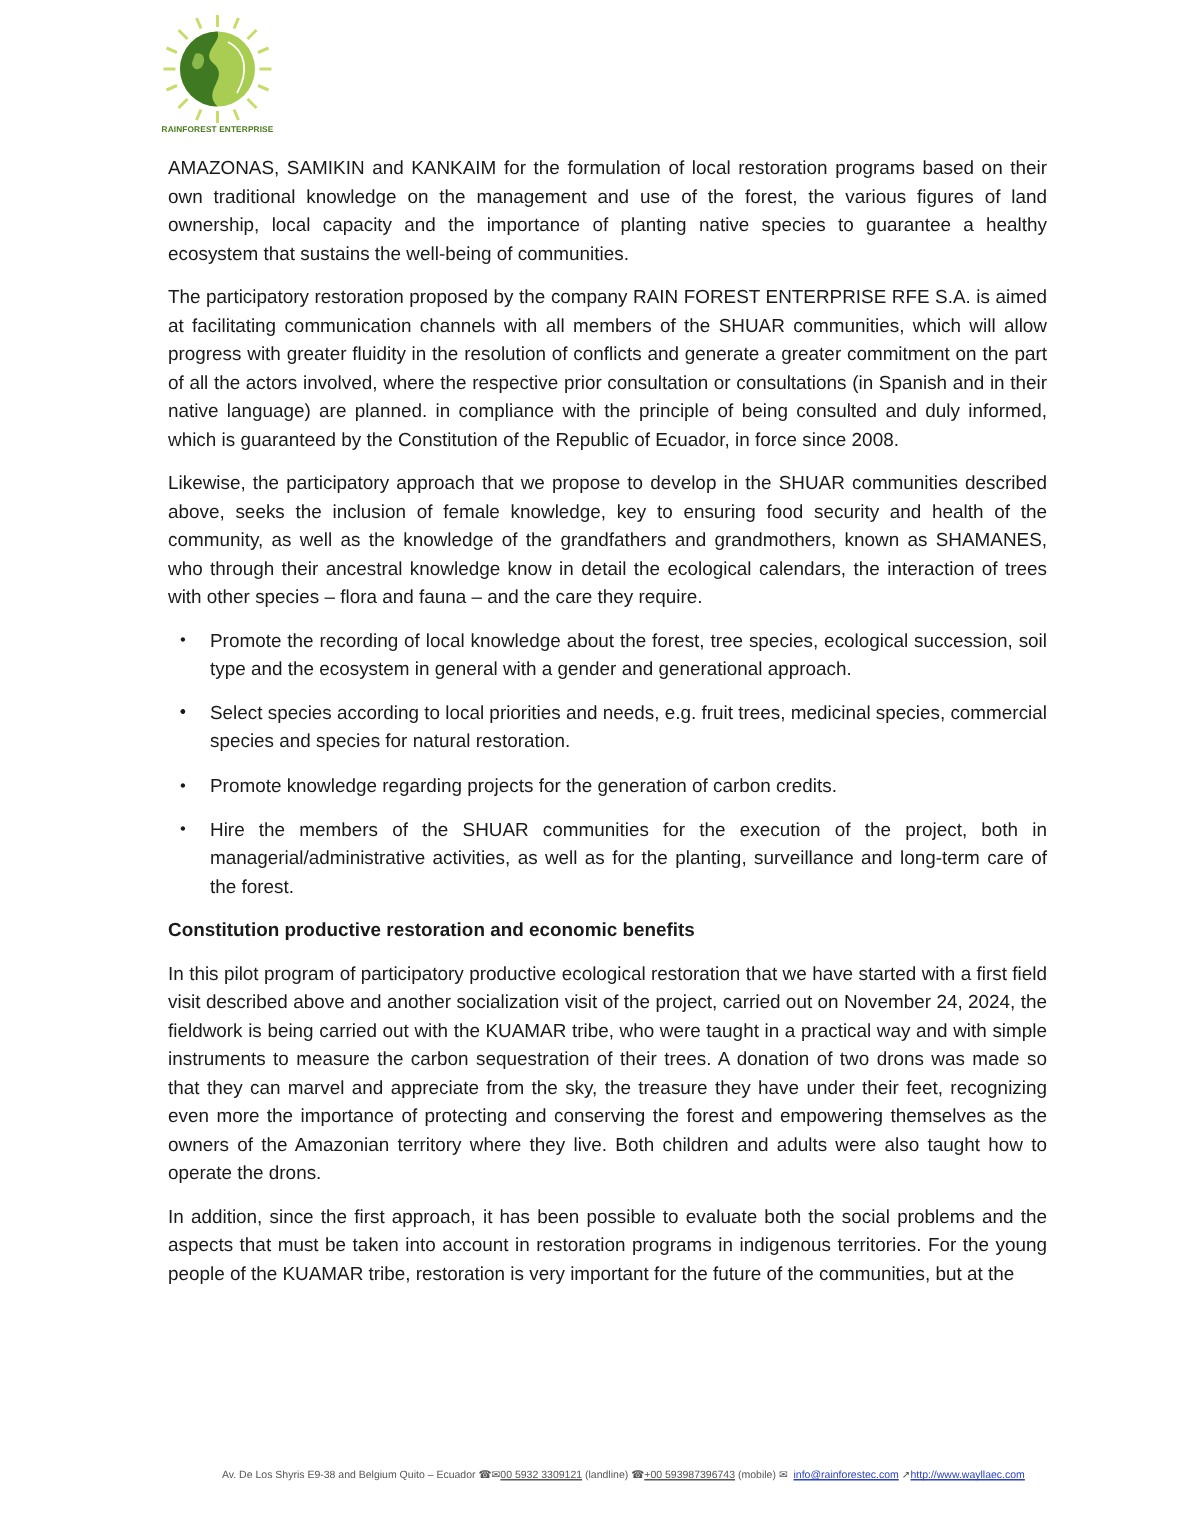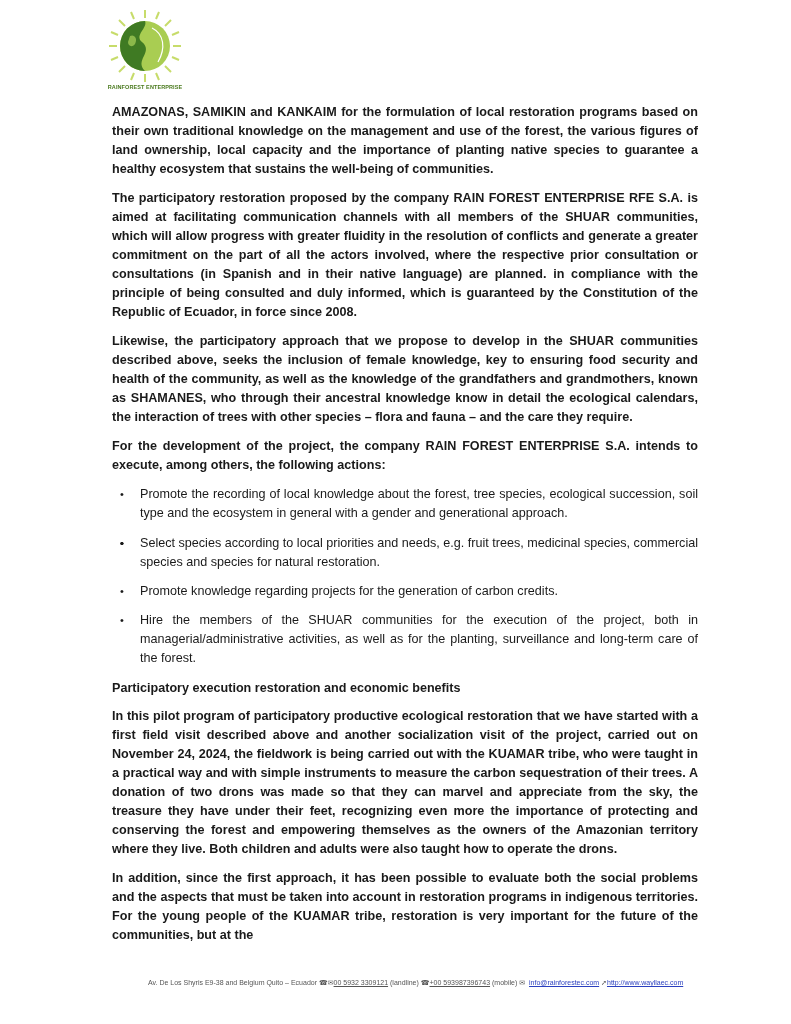--- a/index.html
+++ b/index.html
@@ -3,21 +3,21 @@
 <meta charset="utf-8">
 <style>
   html, body { margin: 0; padding: 0; background: #ffffff; }
   body { width: 791px; height: 1024px; position: relative; overflow: hidden;
          font-family: "Liberation Sans", sans-serif; color: #1a1a1a; }
   .logo { position: absolute; left: 104px; top: 8px; width: 80px; height: 84px; }
   .logo svg { display: block; }
   .logo-text { position: absolute; left: 0; top: 76px; width: 82px; text-align: center;
                font-size: 5.5px; font-weight: bold; color: #4a7a1e; letter-spacing: 0.1px; }
   .content { position: absolute; left: 112px; top: 103px; width: 586px; }
-  p.para { margin: 0 0 10.5px 0; font-size: 12.6px; line-height: 18.9px; text-align: justify; font-weight: bold; }
+  p.para { margin: 0 0 10.5px 0; font-size: 12.6px; line-height: 18.9px; text-align: justify; }
   ul.actions { list-style: none; margin: 0; padding: 0; }
   ul.actions li { position: relative; padding-left: 28px; margin: 0 0 10.5px 0;
                   font-size: 12.6px; line-height: 18.9px; text-align: justify; }
   ul.actions li .bullet { position: absolute; left: 8px; top: 0; font-size: 11px; }
   h3.section { margin: 0 0 10px 0; font-size: 12.6px; line-height: 18.9px; font-weight: bold; }
   .footer { position: absolute; left: 148px; top: 979px; width: 560px; font-size: 7px;
             color: #555; white-space: nowrap; }
   .footer .link { color: #2a3fbf; text-decoration: underline; }
   .footer .phone { text-decoration: underline; }
 </style>
@@ -49,32 +49,31 @@
     <path d="M26 28 C30 26 34 30 31 36 C28 40 24 38 24 34 Z" fill="#8bb84a"></path>
     <path d="M48 20 C60 26 62 40 54 54" stroke="#ffffff" stroke-width="1.2" fill="none"></path>
   </svg>
   <div class="logo-text">RAINFOREST ENTERPRISE</div>
 </div>
 
 <div class="content">
   <p class="para">AMAZONAS, SAMIKIN and KANKAIM for the formulation of local restoration programs based on their own traditional knowledge on the management and use of the forest, the various figures of land ownership, local capacity and the importance of planting native species to guarantee a healthy ecosystem that sustains the well-being of communities.</p>
   <p class="para">The participatory restoration proposed by the company RAIN FOREST ENTERPRISE RFE S.A. is aimed at facilitating communication channels with all members of the SHUAR communities, which will allow progress with greater fluidity in the resolution of conflicts and generate a greater commitment on the part of all the actors involved, where the respective prior consultation or consultations (in Spanish and in their native language) are planned.  in compliance with the principle of being consulted and duly informed, which is guaranteed by the Constitution of the Republic of Ecuador, in force since 2008.</p>
   <p class="para">Likewise, the participatory approach that we propose to develop in the SHUAR communities described above, seeks the inclusion of female knowledge, key to ensuring food security and health of the community, as well as the knowledge of the grandfathers and grandmothers, known as SHAMANES, who through their ancestral knowledge know in detail the ecological calendars,  the interaction of trees with other species – flora and fauna – and the care they require.</p>
-  <p class="para">For the development of the project, the company RAIN FOREST ENTERPRISE S.A. intends to execute, among others, the following actions:</p>
 
   <ul class="actions">
     <li><span class="bullet">•</span><span>Promote the recording of local knowledge about the forest, tree species, ecological succession, soil type and the ecosystem in general with a gender and generational approach.</span></li>
     <li><span class="bullet">•</span></li>
     <li><span class="bullet">•</span></li>
     <li><span class="bullet">•</span><span>Select species according to local priorities and needs, e.g. fruit trees, medicinal species, commercial species and species for natural restoration.</span></li>
     <li><span class="bullet">•</span><span>Promote knowledge regarding projects for the generation of carbon credits.</span></li>
     <li><span class="bullet">•</span><span>Hire the members of the SHUAR communities for the execution of the project, both in managerial/administrative activities, as well as for the planting, surveillance and long-term care of the forest.</span></li>
   </ul>
 
-  <h3 class="section">Participatory execution restoration and economic benefits</h3>
+  <h3 class="section">Constitution productive restoration and economic benefits</h3>
   <p class="para">In this pilot program of participatory productive ecological restoration that we have started with a first field visit described above and another socialization visit of the project, carried out on November 24, 2024, the fieldwork is being carried out with the KUAMAR tribe, who were taught in a practical way and with simple instruments to measure the carbon sequestration of their trees.  A donation of two drons was made so that they can marvel and appreciate from the sky, the treasure they have under their feet, recognizing even more the importance of protecting and conserving the forest and empowering themselves as the owners of the Amazonian territory where they live. Both children and adults were also taught how to operate the drons.</p>
   <p class="para">In addition, since the first approach, it has been possible to evaluate both the social problems and the aspects that must be taken into account in restoration programs in indigenous territories. For the young people of the KUAMAR tribe, restoration is very important for the future of the communities, but at the</p>
 </div>
 
 <div class="footer">
   <span>Av. De Los Shyris E9-38 and Belgium Quito – Ecuador</span>
   <span>☎</span><span>✉</span><span class="phone">00 5932 3309121</span>
   <span>(landline)</span>
   <span>☎</span><span class="phone">+00 593987396743</span>
   <span>(mobile)</span>

